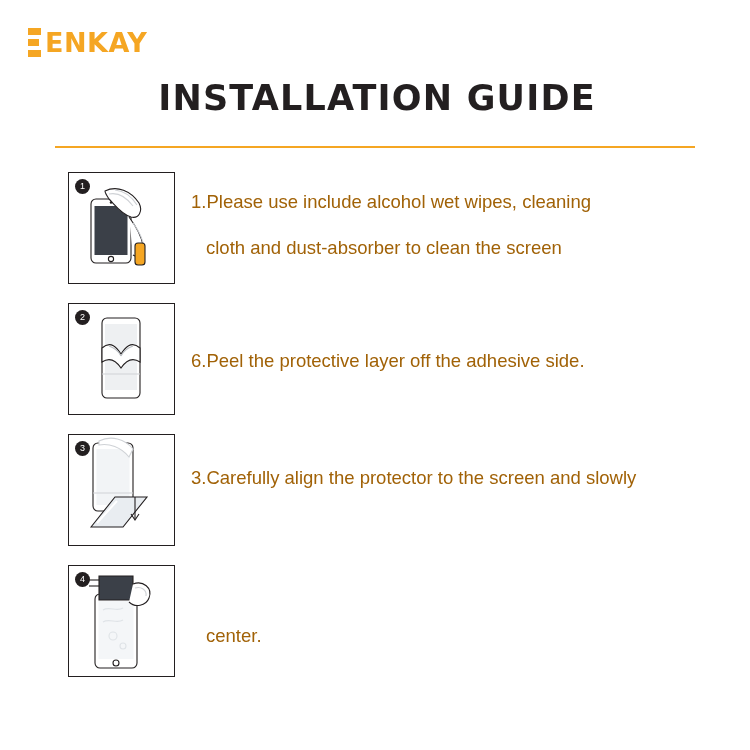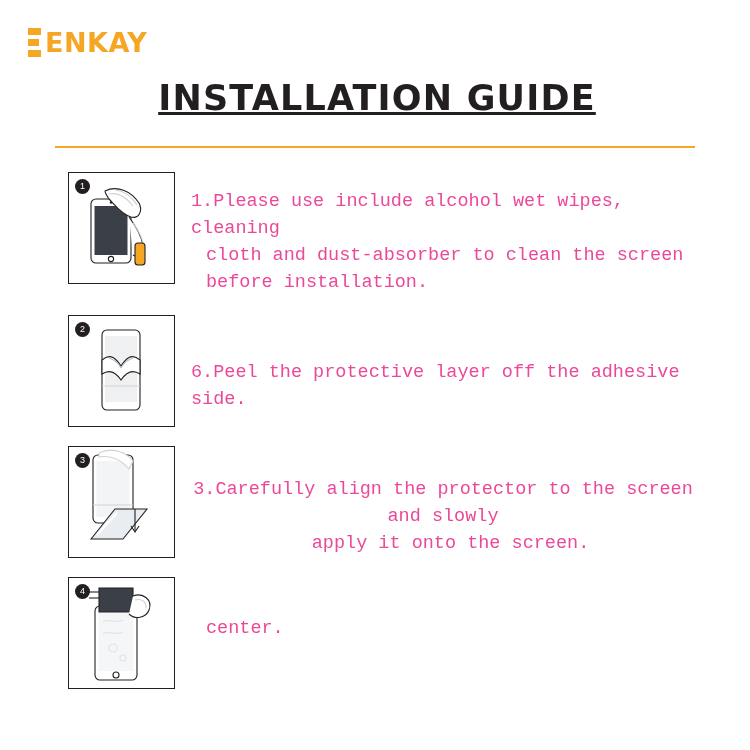--- a/index.html
+++ b/index.html
@@ -59,21 +59,20 @@
     position: absolute;
     left: 4px;
     right: 0;
     top: 78px;
     text-align: center;
     font-size: 35px;
     font-weight: bold;
     letter-spacing: 1.2px;
     color: #231f20;
     font-family: "DejaVu Sans", sans-serif;
-    text-decoration: underline;
   }
   .rule {
     position: absolute;
     left: 55px;
     right: 55px;
     top: 146px;
     height: 2px;
     background: #f5a623;
   }
 
@@ -115,28 +114,28 @@
     z-index: 5;
   }
   .thumb svg { position: absolute; left: 0; top: 0; }
 
   .step-text {
     flex: 1 1 auto;
     margin-left: 16px;
     margin-right: 55px;
     font-size: 18.5px;
     line-height: 27px;
-    color: #ec4899;
-    font-family: Liberation Mono, monospace;
+    color: #a16207;
+    font-family: Liberation Sans, sans-serif;
   }
   .step-1 .step-text { padding-top: 16px; }
   .step-2 .step-text { padding-top: 44px; }
-  .step-3 .step-text { padding-top: 30px; text-align: center; }
+  .step-3 .step-text { padding-top: 30px; }
   .step-4 .step-text { padding-top: 38px; }
-  .indent { display: block; padding-left: 15px; }
+  .indent { display: block; padding-left: 15px; margin-top: 19px; }
 </style>
 </head>
 <body>
 
 <div class="page">
 
   <div class="brand">
     <span class="brand-mark">
       <span class="bar b1"></span>
       <span class="bar b2"></span>
@@ -162,21 +161,20 @@
           <path d="M40 21 C50 19, 58 25, 64 33" stroke="#cfd2d6"></path>
           <path d="M46 17 C56 18, 63 24, 68 32" stroke="#cfd2d6"></path>
           <path d="M60 44 C66 52, 72 62, 74 72 C76 80, 70 86, 64 82" fill="#ffffff"></path>
           <path d="M64 50 C70 58, 74 67, 75 74" stroke="#cfd2d6"></path>
           <rect x="66" y="70" width="10" height="22" rx="3" ry="3" fill="#f5a623" stroke="#231f20"></rect>
         </svg>
       </div>
       <div class="step-text">
         <span>1.Please use include alcohol wet wipes, cleaning</span>
         <span class="indent">cloth and dust-absorber to clean the screen</span>
-        <span class="indent">before installation.</span>
       </div>
     </div>
 
     <div class="step step-2">
       <div class="thumb">
         <span class="badge">2</span>
         <svg width="105" height="110" viewBox="0 0 105 110" fill="none" stroke="#231f20" stroke-width="1.1">
           <rect x="33" y="14" width="38" height="80" rx="5" ry="5" fill="#ffffff"></rect>
           <rect x="36" y="20" width="32" height="66" fill="#eef0f2" stroke="none"></rect>
           <path d="M33 44 C42 36, 48 44, 52 50 C56 44, 62 36, 71 44 L71 58 C62 52, 56 58, 52 64 C48 58, 42 52, 33 58 Z" fill="#ffffff"></path>
@@ -199,21 +197,20 @@
           <path d="M30 6 C42 0, 56 4, 64 14 L60 22 C52 12, 40 8, 30 10 Z" fill="#ffffff" stroke="#cfd2d6"></path>
           <path d="M24 58 L64 58" stroke="#cfd2d6"></path>
           <path d="M22 92 L46 62 L78 62 L54 92 Z" fill="#e9edf1" stroke="#231f20"></path>
           <path d="M28 88 L48 66" stroke="#ffffff" stroke-width="2"></path>
           <path d="M66 62 L66 84" stroke="#231f20"></path>
           <path d="M62 79 L66 85 L70 79" stroke="#231f20" fill="none"></path>
         </svg>
       </div>
       <div class="step-text">
         <span>3.Carefully align the protector to  the screen and slowly</span>
-        <span class="indent">apply it onto the screen.</span>
       </div>
     </div>
 
     <div class="step step-4">
       <div class="thumb">
         <span class="badge">4</span>
         <svg width="105" height="110" viewBox="0 0 105 110" fill="none" stroke="#231f20" stroke-width="1.1">
           <rect x="26" y="28" width="42" height="74" rx="5" ry="5" fill="#ffffff"></rect>
           <rect x="29.5" y="35" width="35" height="58" fill="#f4f6f8" stroke="none"></rect>
           <circle cx="47" cy="97" r="3" fill="#ffffff"></circle>

